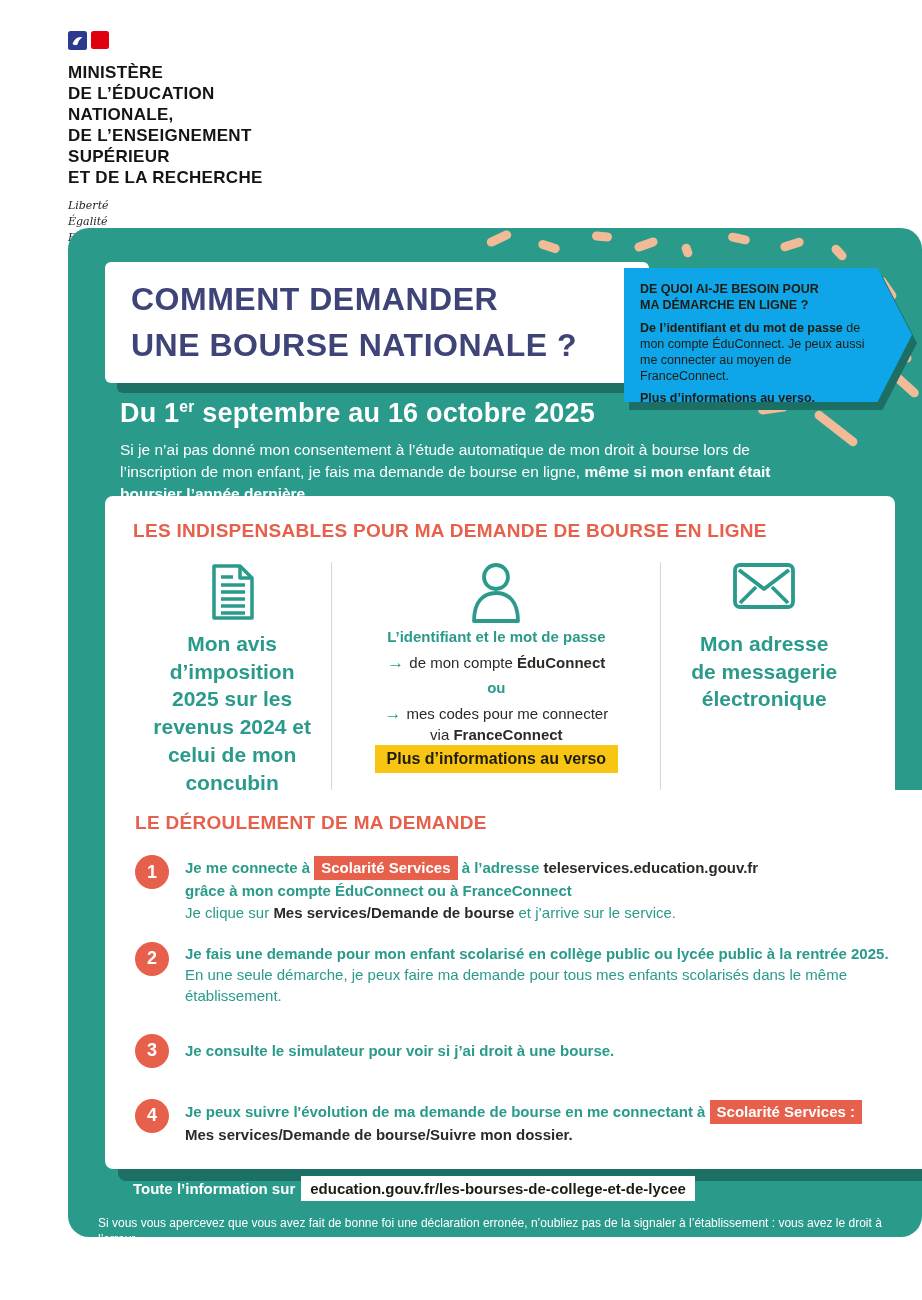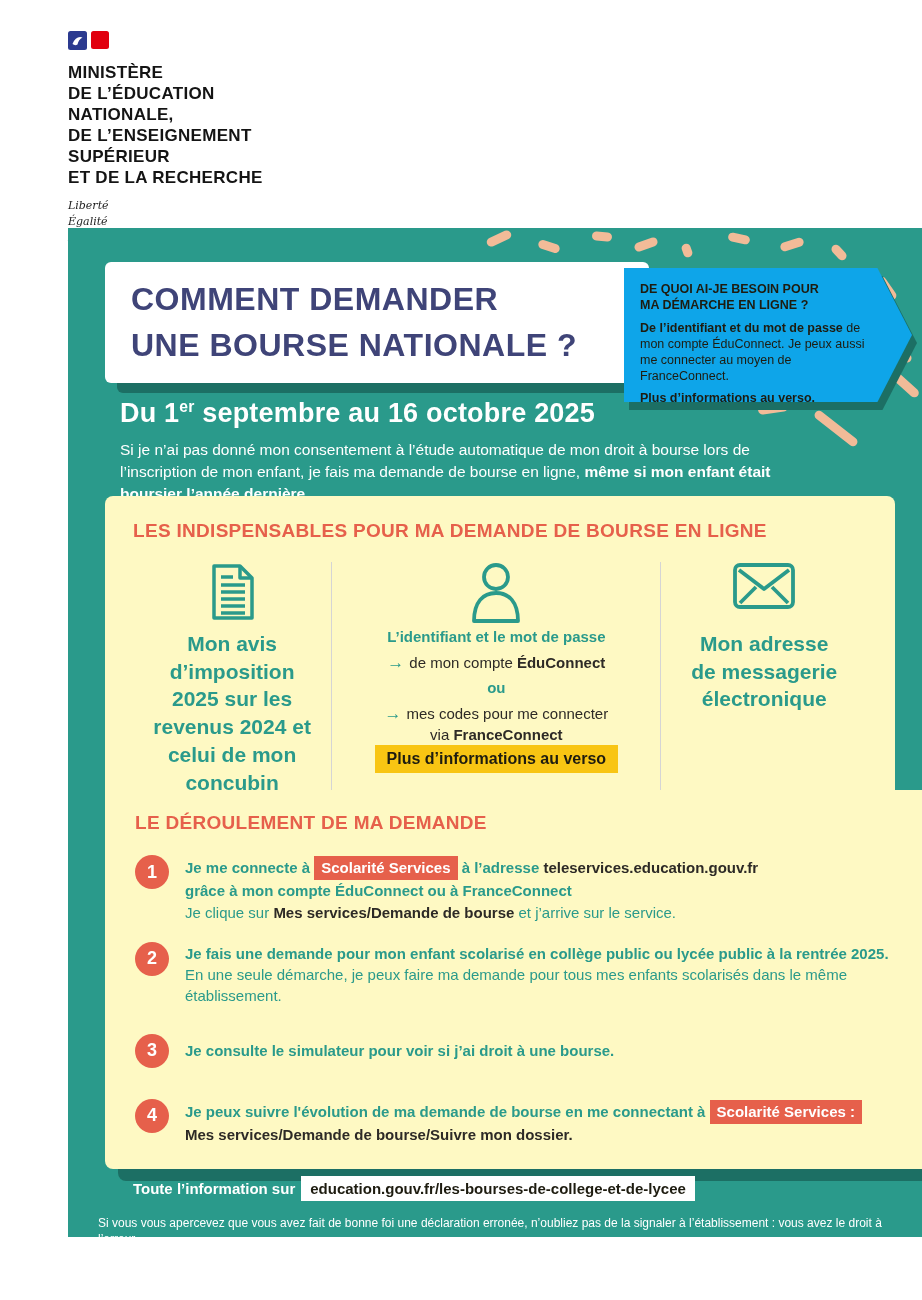--- a/index.html
+++ b/index.html
@@ -7,21 +7,21 @@
         font-family:"Liberation Sans", sans-serif;}
 
   
   .gov-header{position:absolute;left:68px;top:28px;}
   .gov-flag{display:block;margin-bottom:8px;}
   .gov-name{font-weight:bold;color:#141414;font-size:17px;line-height:1.24;letter-spacing:.3px;}
   .gov-motto{margin-top:10px;font-family:"DejaVu Serif", serif;font-style:italic;
              font-size:11px;line-height:1.45;color:#222;}
 
   
-  .poster{position:absolute;left:68px;top:228px;width:854px;height:1009px;background:#2a9a8b;}
+  .poster{position:absolute;left:68px;top:228px;width:854px;height:1009px;background:#2a9a8b;border-radius:21px;}
   .cf{position:absolute;background:#f2bb98;border-radius:5px;height:9px;z-index:0;}
 
   
   .title-box{position:absolute;left:37px;top:34px;width:492px;z-index:2;background:#fff;
              border-radius:6px;padding:14px 26px;box-shadow:12px 10px 0 #1c6f64;}
   .title-box .t{font-size:32px;line-height:1.45;font-weight:bold;color:#3f4478;letter-spacing:.5px;}
 
   
   .callout-shadow{position:absolute;left:561px;top:48px;width:288px;height:134px;background:#1c6f64;
                   clip-path:polygon(0 0,88% 0,100% 50%,88% 100%,0 100%);z-index:1;}
@@ -32,21 +32,21 @@
   .callout p{margin:0 0 6px 0;font-size:12.5px;line-height:1.3;}
   .callout .more{font-weight:bold;font-size:12.5px;}
 
   
   .period{position:absolute;left:52px;top:170px;z-index:2;color:#fff;}
   .period h2{margin:0;font-size:27px;font-weight:bold;letter-spacing:.2px;}
   .period h2 sup{font-size:58%;}
   .period p{margin:10px 0 0 0;width:708px;font-size:15.5px;line-height:1.42;}
 
   
-  .card{position:absolute;background:#fef9c3;border-radius:8px;z-index:2;}
+  .card{position:absolute;background:#ffffff;border-radius:8px;z-index:2;}
   .card h2{margin:0;color:#e6604b;font-size:19px;font-weight:bold;letter-spacing:.3px;}
 
   .essentials{left:37px;top:268px;width:790px;box-sizing:border-box;
               padding:24px 28px 20px 28px;box-shadow:0 9px 0 #1c6f64;}
   .cols{display:flex;margin-top:20px;}
   .col{text-align:center;padding:0 12px;box-sizing:border-box;}
   .col1{width:27%;}
   .col2{width:45%;border-left:1px solid #d5d5d5;border-right:1px solid #d5d5d5;}
   .col3{width:28%;}
   .col .ic{height:62px;display:flex;align-items:flex-start;justify-content:center;}

